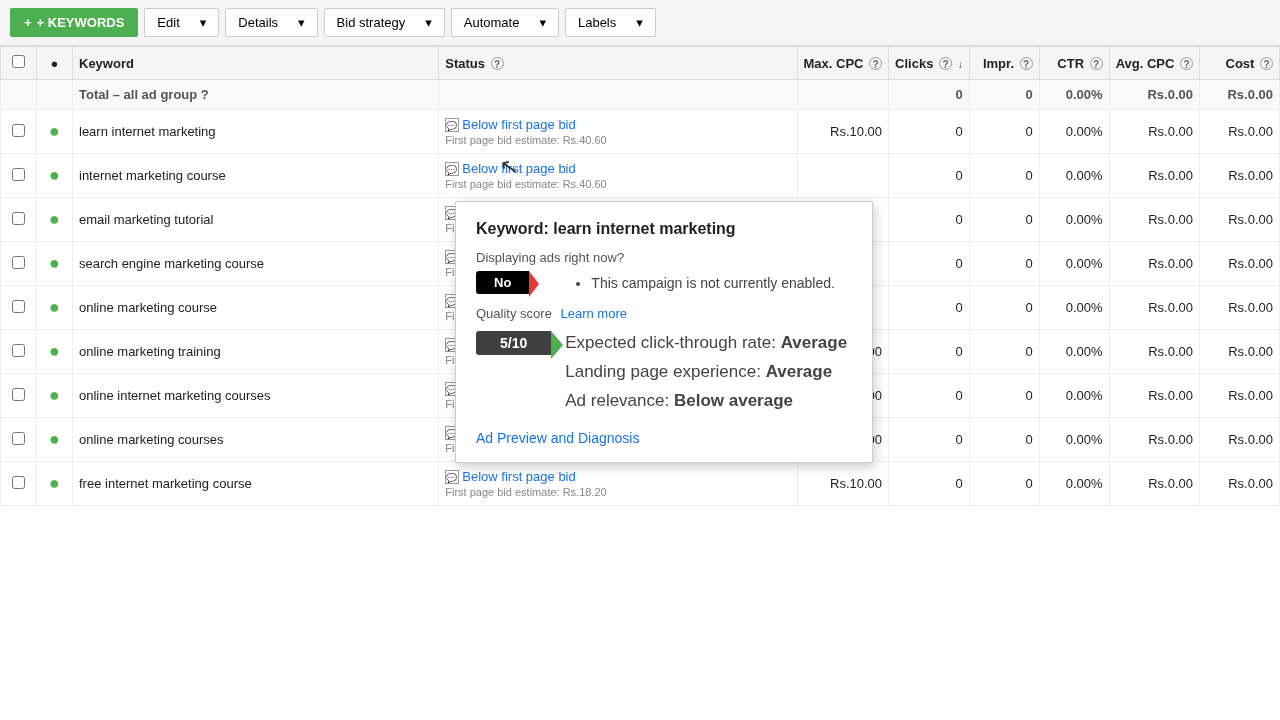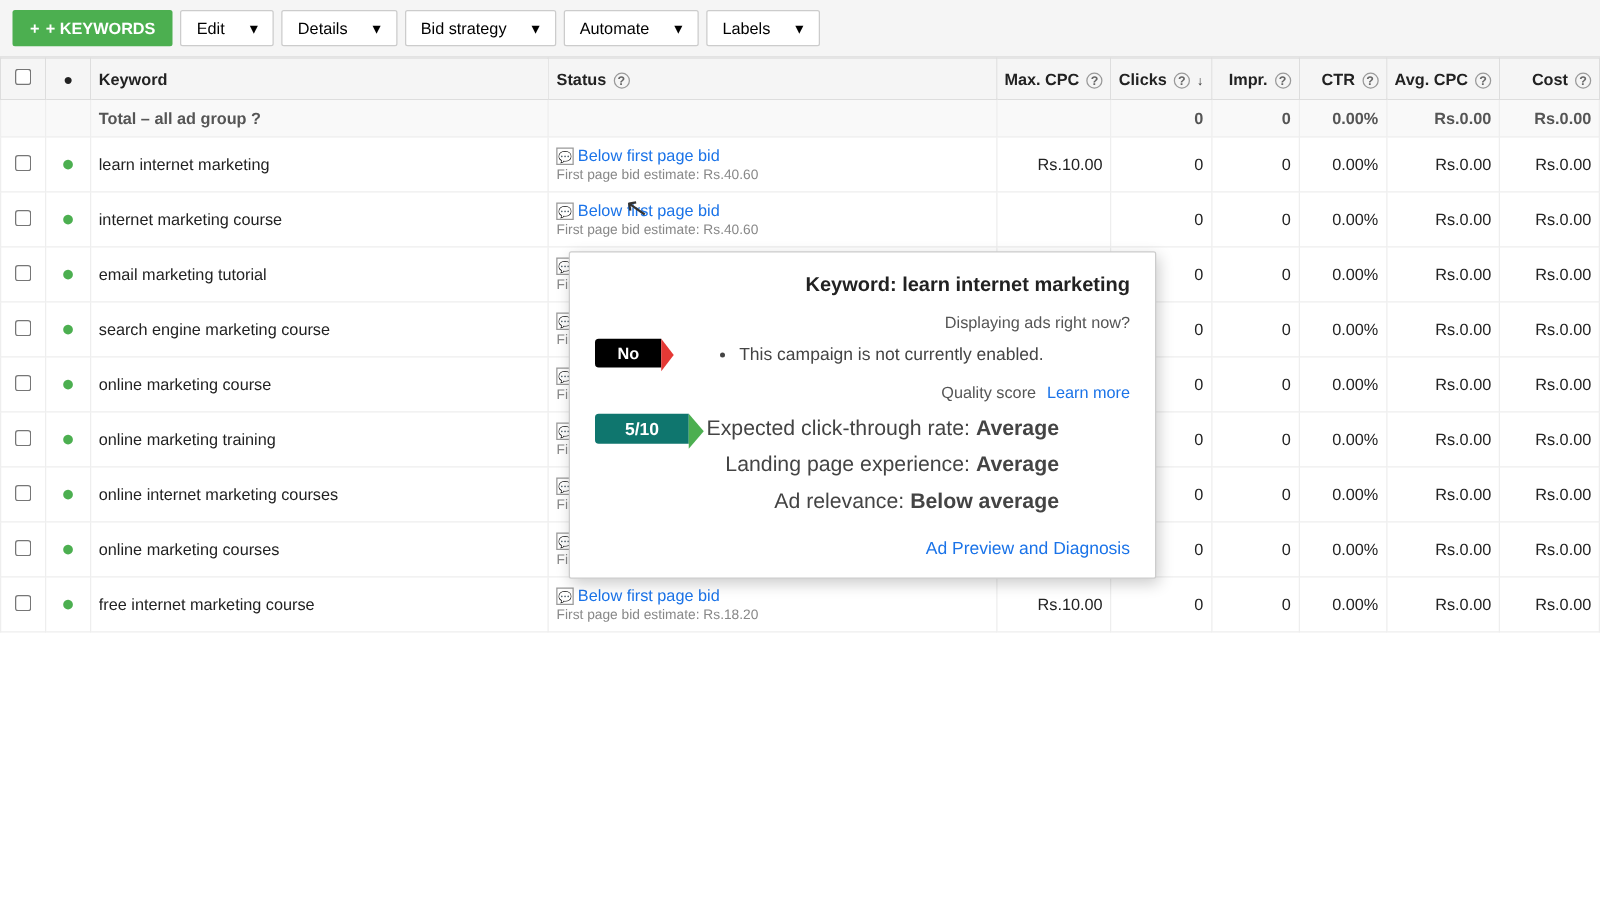--- a/index.html
+++ b/index.html
@@ -82,28 +82,27 @@
     .status-sub { color: #888; font-size: 11px; margin-top: 2px; }
     .status-icon { display: inline-block; width: 14px; height: 14px; border: 1px solid #999; font-size: 9px; text-align: center; line-height: 14px; margin-right: 3px; color: #666; cursor: pointer; }
     .total-row td { background: #f9f9f9; font-weight: bold; color: #555; }
     input[type=checkbox] { cursor: pointer; }
 
     
     .popup-overlay {
       position: absolute;
       top: 155px;
       left: 455px;
-      width: 470px;
+      width: 418px;
       background: #fff;
       border: 1px solid #ccc;
       box-shadow: 2px 4px 12px rgba(0,0,0,0.2);
       z-index: 100;
       padding: 18px 20px 16px 20px;
       border-radius: 2px;
-      text-align: right;
     }
     .popup-title { font-size: 16px; font-weight: bold; margin-bottom: 12px; color: #222; }
     .popup-section-label { font-size: 13px; color: #555; margin-bottom: 6px; font-weight: normal; }
     .no-badge {
       display: inline-block;
       background: #000000;
       color: #fff;
       font-weight: bold;
       font-size: 13px;
       padding: 4px 18px;
@@ -120,21 +119,21 @@
       border-bottom: 13px solid transparent;
     }
     .no-row { display: flex; align-items: flex-start; gap: 14px; margin-bottom: 12px; }
     .no-reason { font-size: 14px; color: #444; margin-left: 20px; }
     .quality-row { display: flex; align-items: flex-start; gap: 14px; margin-top: 4px; }
     .quality-section { font-size: 13px; color: #555; margin-bottom: 8px; }
     .quality-section a { color: #1a73e8; text-decoration: none; }
     .score-badge {
       display: inline-flex;
       align-items: center;
-      background: #0f766e;
+      background: #404040;
       color: #fff;
       font-weight: bold;
       font-size: 14px;
       padding: 4px 24px;
       border-radius: 3px 0 0 3px;
       position: relative;
       white-space: nowrap;
       min-width: 60px;
       justify-content: center;
     }

